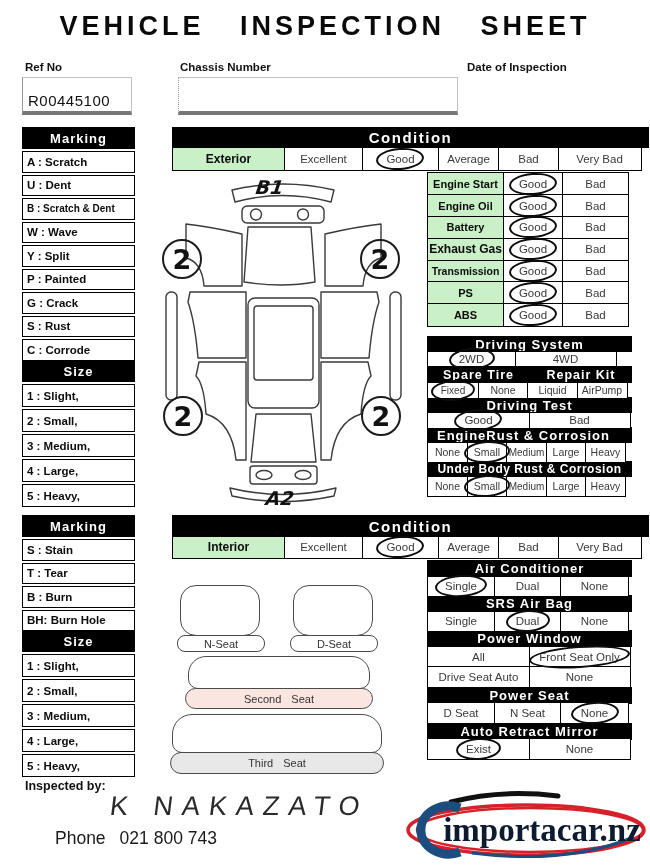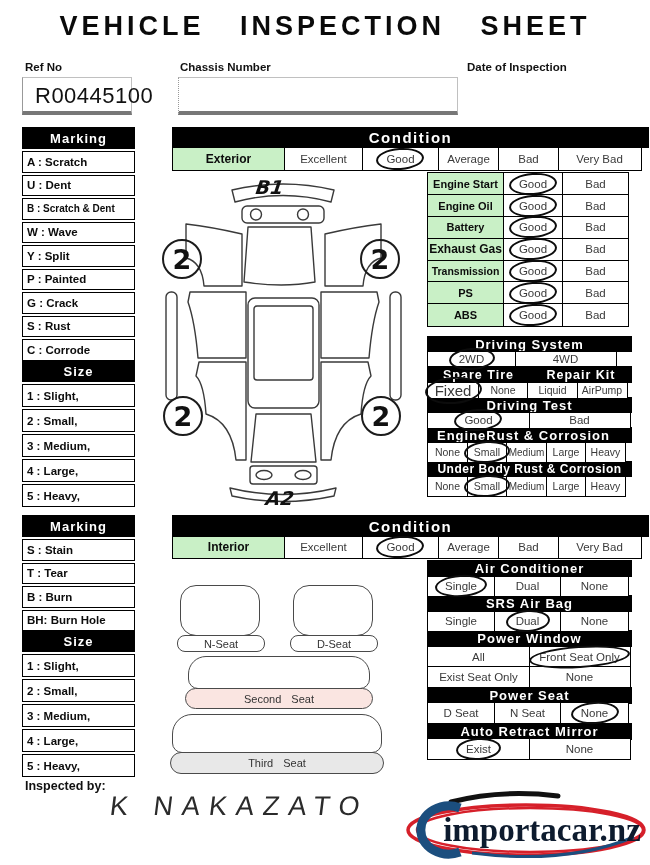--- a/index.html
+++ b/index.html
@@ -4,22 +4,22 @@
 <style>
   html,body{margin:0;padding:0;background:#fff}
   .sheet{position:relative;width:650px;height:865px;background:#fff;overflow:hidden;
          font-family:"Liberation Sans",sans-serif;color:#222}
   .abs{position:absolute}
   .title{position:absolute;left:0;right:0;top:11px;text-align:center;
          font-size:27px;font-weight:bold;letter-spacing:4px;word-spacing:24px;color:#0a0a0a}
   .flabel{position:absolute;font-size:11.5px;font-weight:bold;color:#111}
   .fbox{position:absolute;box-sizing:border-box;border:1px solid #c0c0c0;
         border-bottom:4px solid #777;border-left:1px solid #999;
-        display:flex;align-items:flex-end;padding:0 0 2px 12px;
-        font-size:22px;color:#111;letter-spacing:.5px}
+        display:flex;align-items:flex-end;padding:0 0 2px 5px;
+        font-size:15px;color:#111;letter-spacing:.5px}
   
   .bh{background:#000;color:#fff;font-weight:bold;display:flex;align-items:center;
       justify-content:center;box-sizing:border-box;font-size:13px;letter-spacing:1px}
   .r{display:flex}
   .c{box-sizing:border-box;border:1.5px solid #000;background:#fff;display:flex;
      align-items:center;justify-content:center;font-size:11.5px;color:#3a3a3a;overflow:visible}
   .r .c + .c{margin-left:-1.5px}
   .tv > .r + .r{margin-top:-1.5px}
   .tv > .c + .c, .tv > .c + .r, .tv > .r + .c, .tv > .bh + .r, .tv > .r + .bh{margin-top:-1.5px}
   .lbl{font-weight:bold;color:#0c0c0c}
@@ -184,21 +184,21 @@
         </div>
       <div class="c" style="width:102px">
           <span class="optxt">4WD</span>
         </div>
     </div>
     <div class="r" style="height:17px">
       <div class="bh" style="width:103px;font-size:12.5px">Spare Tire</div>
       <div class="bh" style="width:102px;font-size:12.5px">Repair Kit</div>
     </div>
     <div class="r" style="height:17px">
-      <div class="c" style="width:52px;font-size:15px">
+      <div class="c" style="width:52px;font-size:10px">
           <span class="optxt circled">Fixed</span>
         </div>
       <div class="c" style="width:51px;font-size:10.5px">
           <span class="optxt">None</span>
         </div>
       <div class="c" style="width:51px;font-size:10.5px">
           <span class="optxt">Liquid</span>
         </div>
       <div class="c" style="width:51px;font-size:10.5px">
           <span class="optxt">AirPump</span>
@@ -353,21 +353,21 @@
     <div class="r" style="height:22px">
       <div class="c" style="width:103px">
           <span class="optxt">All</span>
         </div>
       <div class="c" style="width:102px">
           <span class="optxt circled">Front Seat Only</span>
         </div>
     </div>
     <div class="r" style="height:22px">
       <div class="c" style="width:103px">
-          <span class="optxt">Exist Seat Only</span>
+          <span class="optxt">Drive Seat Auto</span>
         </div>
       <div class="c" style="width:102px">
           <span class="optxt">None</span>
         </div>
     </div>
     <div class="bh" style="height:17px">Power Seat</div>
     <div class="r" style="height:22px">
       <div class="c" style="width:68px">
           <span class="optxt">D Seat</span>
         </div>
@@ -396,20 +396,23 @@
     <div class="seatlbl" style="left:290px;top:635px;width:88px;height:17px;border-radius:8px">D-Seat</div>
     <div class="seatback" style="left:188px;top:656px;width:182px;height:33px;border-radius:18px 18px 10px 10px"></div>
     <div class="seatlbl" style="left:185px;top:688px;width:188px;height:21px;border-radius:11px;background:#fae5e1">Second Seat</div>
     <div class="seatback" style="left:172px;top:714px;width:210px;height:39px;border-radius:20px 20px 10px 10px"></div>
     <div class="seatlbl" style="left:170px;top:752px;width:214px;height:22px;border-radius:12px;background:#e8e8e8">Third Seat</div>
   </div>
 
   <div class="insp">Inspected by:</div>
   <div class="sig"><span>K NAKAZATO</span></div>
 
+  <div class="phone">
+    <b>Phone</b><span>021 800 743</span>
+  </div>
 
   <svg class="abs" style="left:396px;top:786px" width="252" height="76" viewBox="0 0 252 76">
     <path d="M55 16 Q105 3 162 10" fill="none" stroke="#111" stroke-width="5" stroke-linecap="round"></path>
     <ellipse cx="130" cy="44" rx="118" ry="25" fill="none" stroke="#d6202a" stroke-width="3.5"></ellipse>
     <ellipse cx="134" cy="44" rx="113" ry="22" fill="none" stroke="#d6202a" stroke-width="2.5"></ellipse>
     <path d="M64 22 A28 24 0 1 0 64 66" fill="none" stroke="#1b4e7e" stroke-width="9"></path>
     <path d="M76 67 Q170 79 238 51" fill="none" stroke="#1b4e7e" stroke-width="3"></path>
     <text x="146" y="55" text-anchor="middle" font-family="Liberation Serif, serif" font-weight="bold" font-size="33" fill="#0d1b2e" stroke="none">importacar.nz</text>
   </svg>
 

